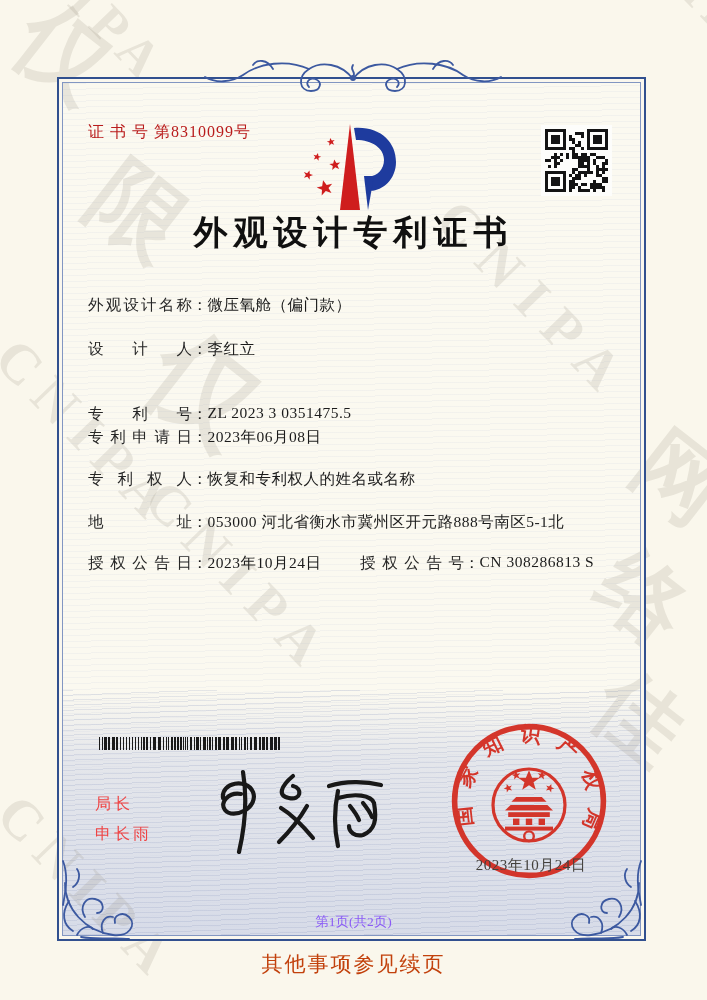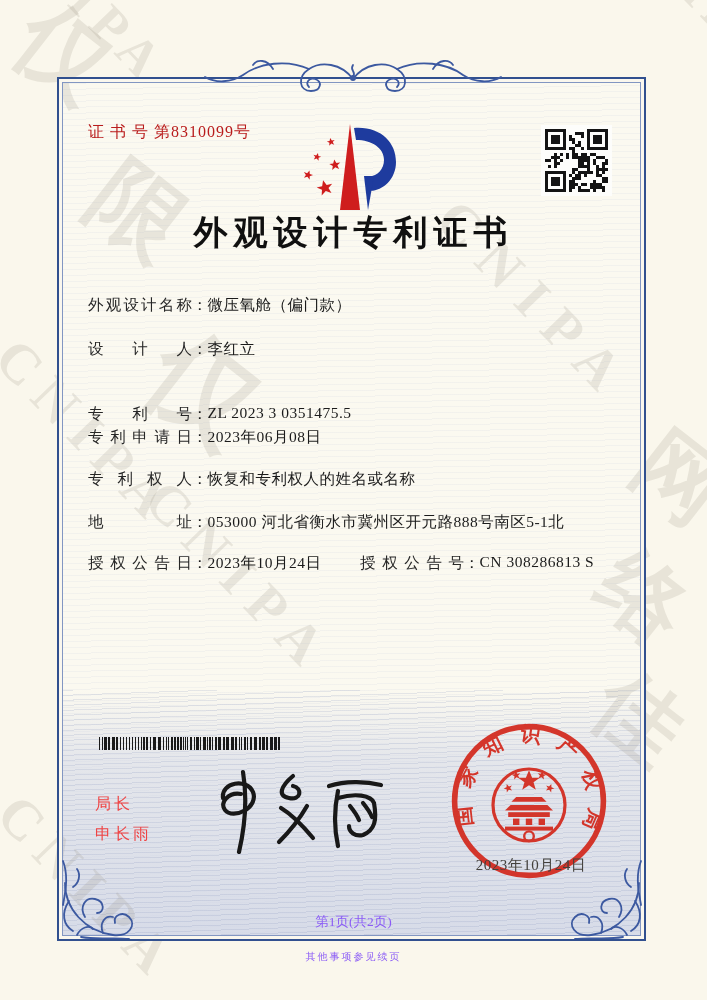--- a/index.html
+++ b/index.html
@@ -49,21 +49,21 @@
   .barcode{left:99px;top:737px;}
   .barcode rect{fill:#1a1a1a;}
   .director{left:95px;top:794px;font-family:"Liberation Sans","DejaVu Sans",sans-serif;
             font-size:16px;color:#ef4444;letter-spacing:3px;}
   .director div{margin-bottom:9px;}
   .signature{left:203px;top:766px;}
   .seal{left:449px;top:721px;width:160px;height:160px;opacity:0.93;}
   .seal-date{left:461px;top:856px;width:140px;text-align:center;font-size:15px;color:#43403c;
              letter-spacing:0.5px;z-index:6;}
   .page-note{left:0;right:0;top:913px;text-align:center;font-size:13.5px;color:#8b5cf6;}
-  .continuation{left:0;right:0;top:950px;text-align:center;font-size:10px;color:#8b5cf6;
+  .continuation{left:0;right:0;top:950px;text-align:center;font-size:21px;color:#c2410c;
                 letter-spacing:2px;}
 </style>
 </head>
 <body>
 
 <div class="page">
 
   <div class="cert-bg"></div>
   <div class="bottom-waves"></div>
 

